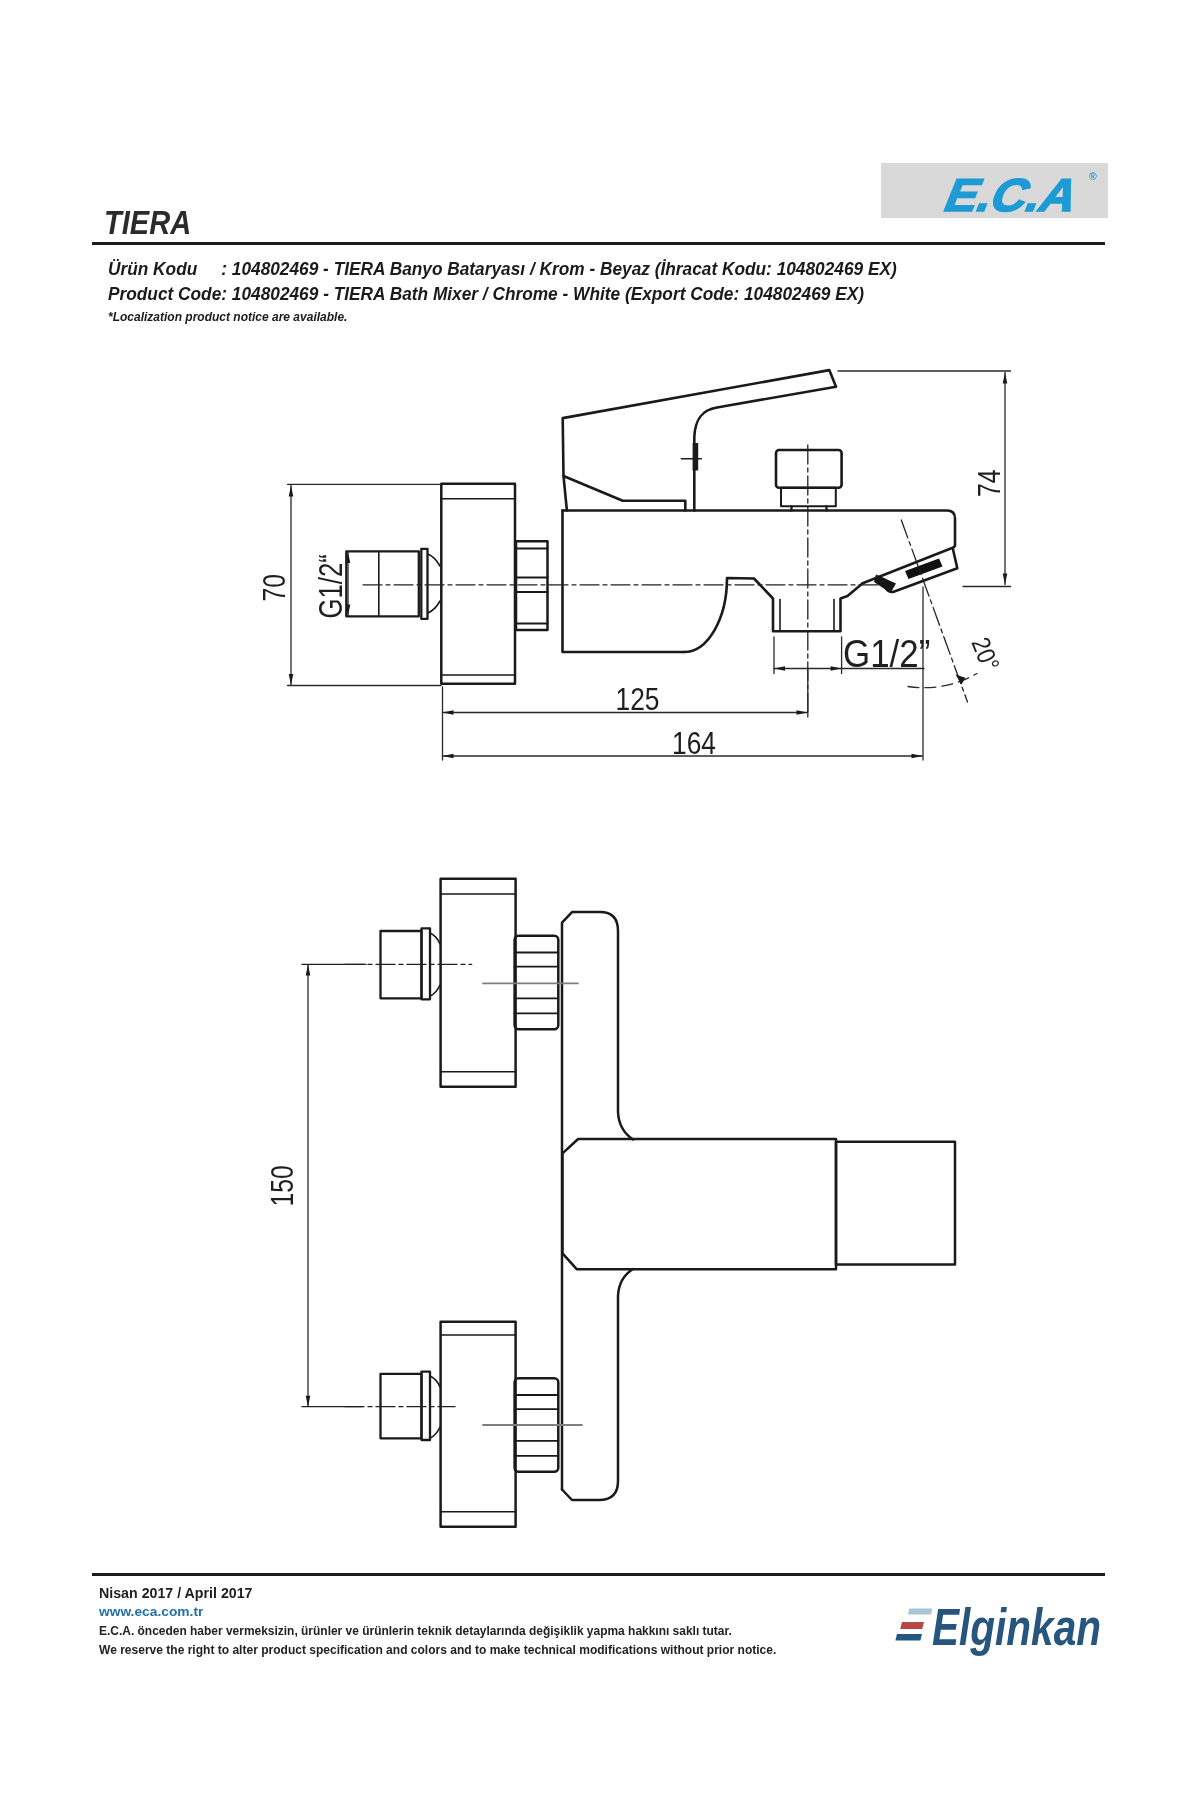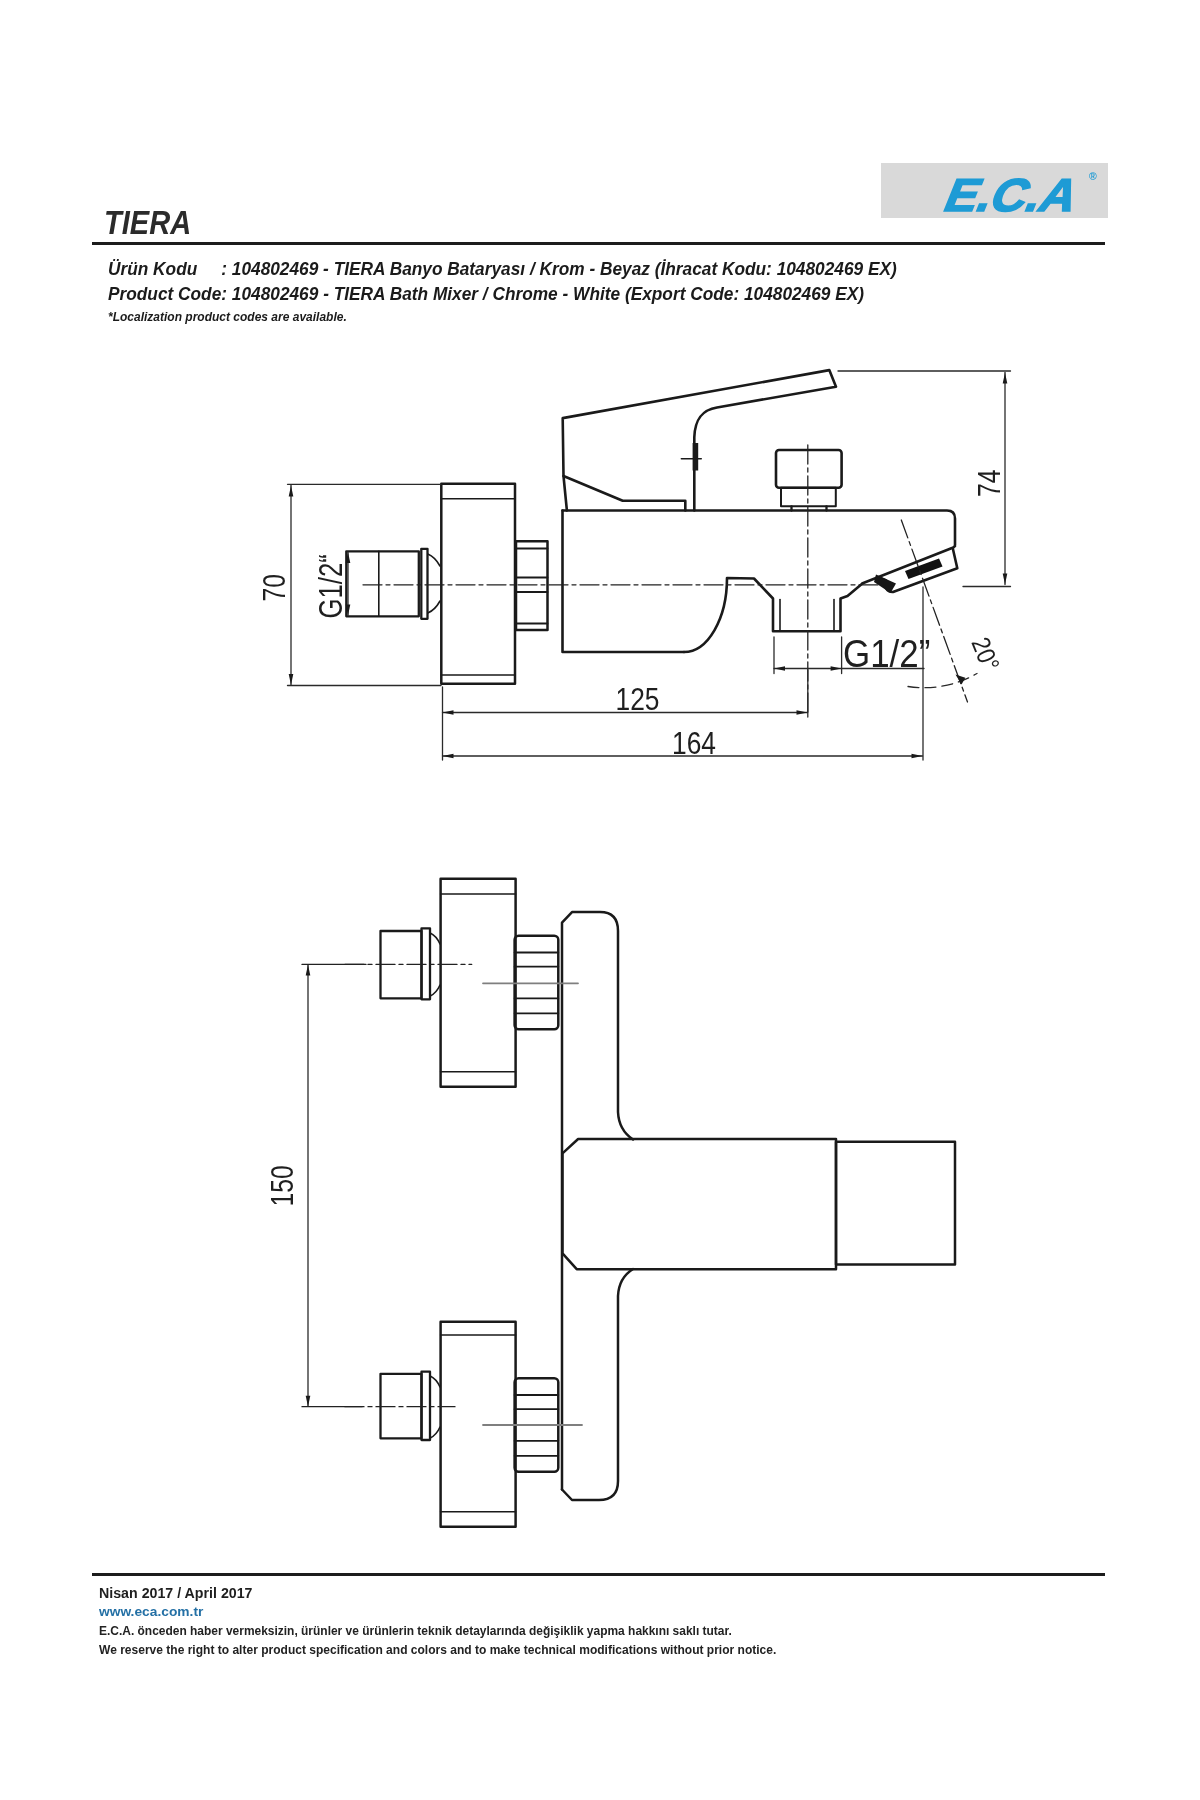--- a/index.html
+++ b/index.html
@@ -19,21 +19,21 @@
         <text x="4" y="0" textLength="130" lengthAdjust="spacingAndGlyphs">E.C.A</text>
       </g>
       <text x="154" y="13" fill="#1e9bd5" font-size="10.5" font-weight="bold">®</text>
     </svg>
   </div>
   <div class="abs bi" style="left:104px;top:204px;font-size:33px;color:#2b2b2b;transform:scaleX(.88);transform-origin:left top;">TIERA</div>
   <div class="abs" style="left:92px;top:242px;width:1013px;height:3px;background:#1c1c1c;"></div>
 
   <div class="abs bi" style="left:108px;top:259px;font-size:18px;color:#1b1b1b;transform:scaleX(.96);transform-origin:left top;white-space:pre;">Ürün Kodu&nbsp;&nbsp;&nbsp;&nbsp;&nbsp;: 104802469 - TIERA Banyo Bataryası / Krom - Beyaz (İhracat Kodu: 104802469 EX)</div>
   <div class="abs bi" style="left:108px;top:284px;font-size:18px;color:#1b1b1b;transform:scaleX(.96);transform-origin:left top;white-space:pre;">Product Code: 104802469 - TIERA Bath Mixer / Chrome - White (Export Code: 104802469 EX)</div>
-  <div class="abs bi" style="left:108px;top:310px;font-size:12px;color:#1b1b1b;transform:scaleX(1);transform-origin:left top;">*Localization product codes are available.</div>
+  <div class="abs bi" style="left:108px;top:310px;font-size:12px;color:#1b1b1b;transform:scaleX(1);transform-origin:left top;">*Localization product notice are available.</div>
 
   <svg class="abs" style="left:0;top:0;" width="1200" height="1800" viewBox="0 0 1200 1800">
     <g id="drawing1" fill="none" stroke="#1a1a1a" stroke-width="2.3" stroke-linecap="round" stroke-linejoin="round">
 
       <rect x="441.3" y="483.8" width="73.7" height="200" stroke-width="2.5"></rect>
       <line x1="441.3" y1="498.8" x2="515" y2="498.8" stroke-width="1.6"></line>
       <line x1="441.3" y1="675" x2="515" y2="675" stroke-width="1.6"></line>
 
       <rect x="346.3" y="551.3" width="72.5" height="65"></rect>
       <line x1="378.8" y1="551.3" x2="378.8" y2="616.3" stroke-width="1.6"></line>
@@ -174,14 +174,24 @@
       <text transform="translate(293,1206.5) rotate(-90) scale(0.8,1)" fill="#1f1f1f" stroke="none" font-family="Liberation Sans, sans-serif" font-size="31">150</text>
     </g>
   </svg>
 
   <div class="abs" style="left:92px;top:1573px;width:1013px;height:2.5px;background:#1c1c1c;"></div>
   <div class="abs" style="left:99px;top:1585px;font-size:14.5px;font-weight:bold;color:#1f1f1f;transform:scaleX(.98);transform-origin:left top;">Nisan 2017 / April 2017</div>
   <div class="abs" style="left:99px;top:1604px;font-size:13.5px;font-weight:bold;color:#2470a5;transform:scaleX(1.02);transform-origin:left top;">www.eca.com.tr</div>
   <div class="abs" style="left:99px;top:1623px;font-size:13px;font-weight:bold;color:#222;transform:scaleX(.92);transform-origin:left top;">E.C.A. önceden haber vermeksizin, ürünler ve ürünlerin teknik detaylarında değişiklik yapma hakkını saklı tutar.</div>
   <div class="abs" style="left:99px;top:1642px;font-size:13px;font-weight:bold;color:#222;transform:scaleX(.925);transform-origin:left top;">We reserve the right to alter product specification and colors and to make technical modifications without prior notice.</div>
 
+  <div class="abs" style="left:890px;top:1598px;width:220px;height:60px;">
+    <svg width="220" height="60" viewBox="0 0 220 60">
+      <g transform="skewX(-14)">
+        <rect x="22" y="10.5" width="23" height="6" fill="#a9c6d6"></rect>
+        <rect x="18" y="24" width="22" height="7" fill="#b54a42"></rect>
+        <rect x="16" y="36" width="25" height="6.5" fill="#26567d"></rect>
+      </g>
+      <text x="42" y="47" font-family="Liberation Sans, sans-serif" font-weight="bold" font-style="italic" font-size="52" fill="#26567d" textLength="169" lengthAdjust="spacingAndGlyphs">Elginkan</text>
+    </svg>
+  </div>
 
 </div>
 
 </body></html>

